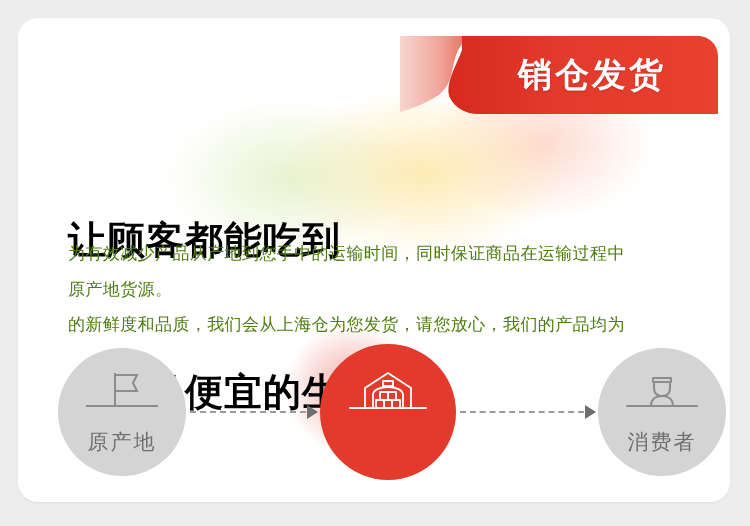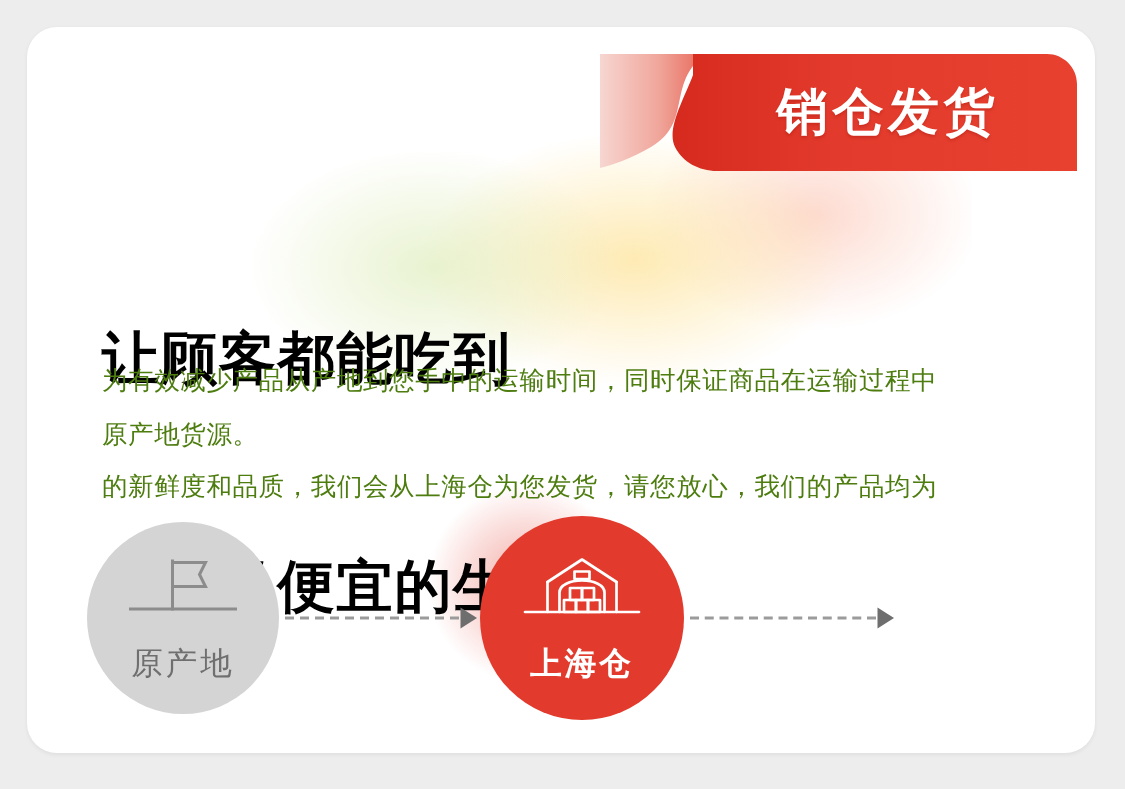--- a/index.html
+++ b/index.html
@@ -260,24 +260,40 @@
               <rect x="33" y="24" width="8" height="8"></rect>
               <rect x="41" y="24" width="8" height="8"></rect>
               <rect x="37" y="32" width="8" height="8"></rect>
               <rect x="29" y="32" width="8" height="8"></rect>
               <rect x="45" y="32" width="8" height="8"></rect>
 
               <path d="M3,40 L79,40"></path>
             </g>
           </svg>
         </div>
-        <div class="node-label">上海仓</div>
       </div>
 
       <div class="arrow" id="arrow-2">
         <div class="arrow-line"></div>
         <div class="arrow-head"></div>
       </div>
 
+      <div class="node gray" id="node-consumer">
+        <div class="node-icon">
+          <svg width="74" height="48" viewBox="0 0 74 48">
+            <g fill="none" stroke="#8c8c8c" stroke-width="2" stroke-linejoin="round" stroke-linecap="round">
+
+              <path d="M28,10 L46,10 L46,14 L28,14 Z"></path>
+
+              <path d="M29,14 L29,20 C29,25 32,28 37,28 C42,28 45,25 45,20 L45,14"></path>
+
+              <path d="M26,38 C26,31 31,28 37,28 C43,28 48,31 48,38"></path>
+
+              <path d="M2,38 L72,38"></path>
+            </g>
+          </svg>
+        </div>
+        <div class="node-label">消费者</div>
+      </div>
 
     </div>
   </div>
 </div>
 
 </body></html>

